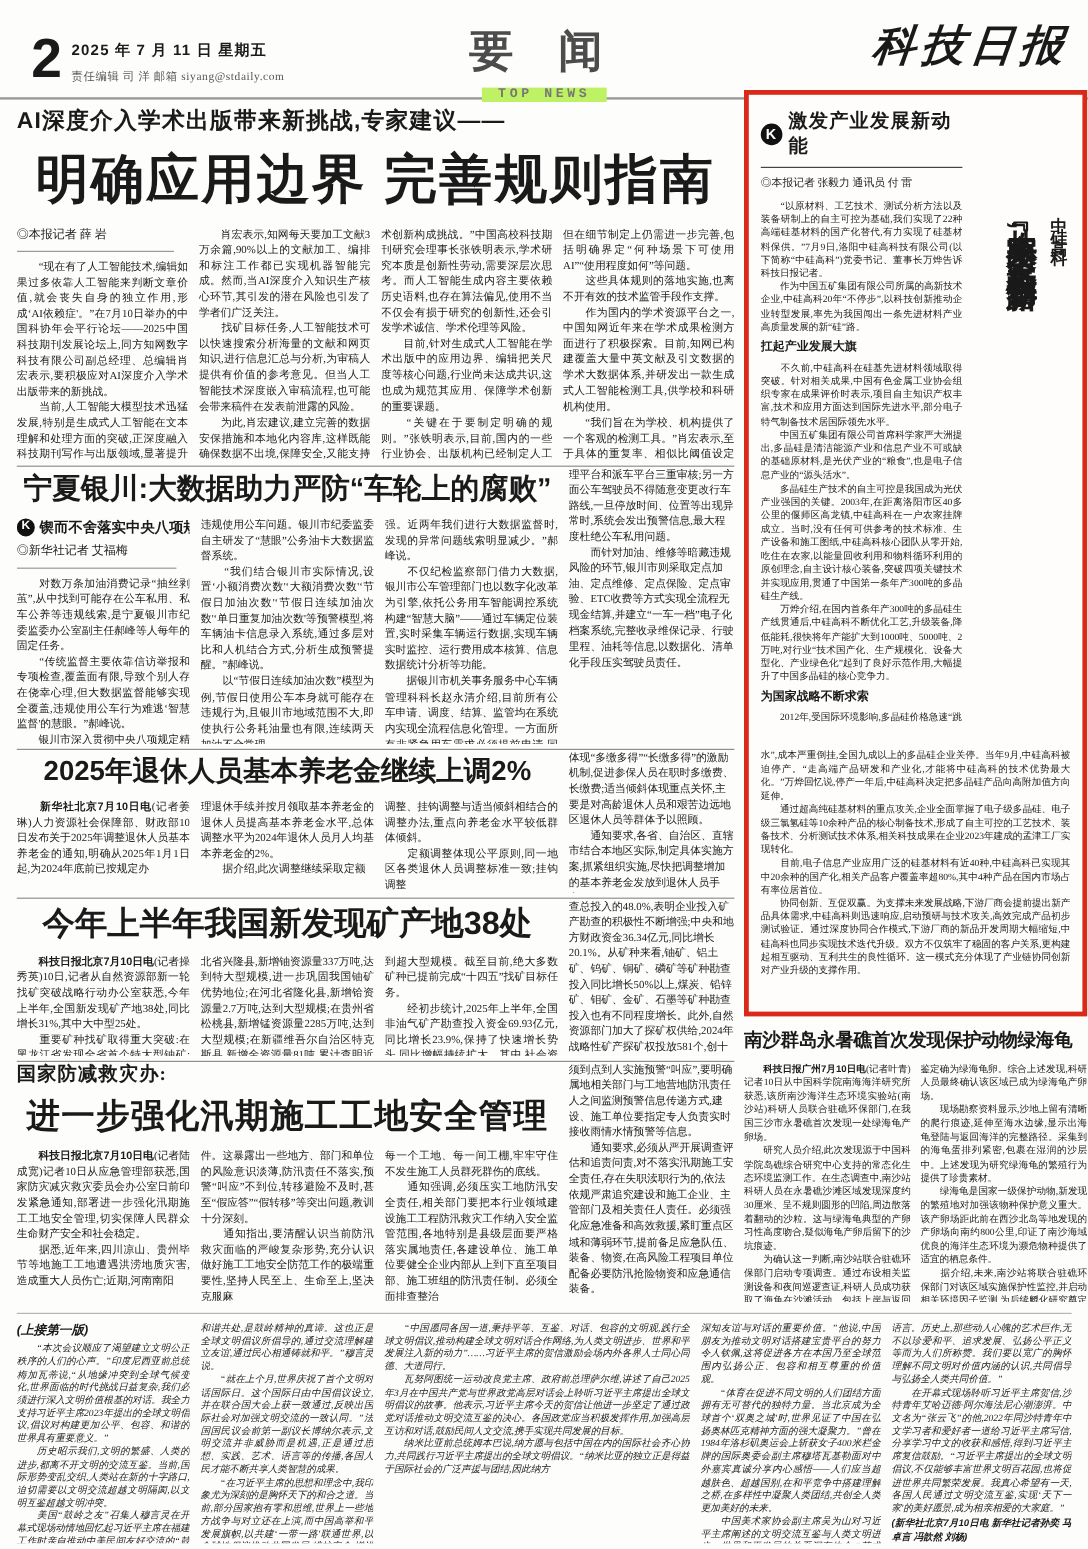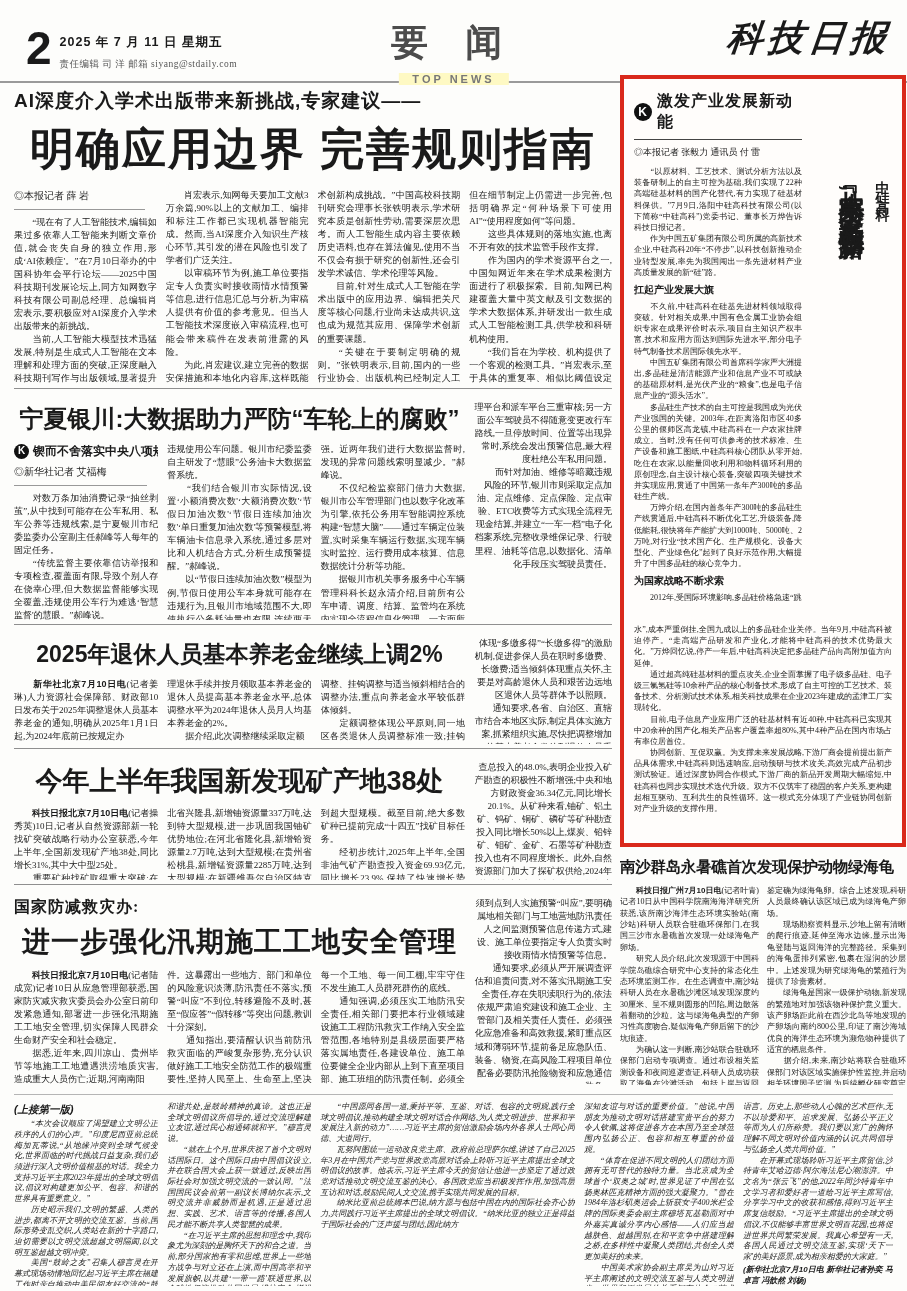--- a/index.html
+++ b/index.html
@@ -12,39 +12,39 @@
   
   .hdr-left { position:absolute; top:28px; left:26px; display:flex; gap:8px; }
   .pageno { font-family:"Liberation Sans",sans-serif; font-size:46px; font-weight:900; line-height:0.9; }
   .hdr-meta { padding-top:6px; }
   .hdr-date { font-family:"Liberation Sans",sans-serif; font-size:12.5px; font-weight:bold; letter-spacing:1px; }
   .hdr-editor { margin-top:7px; font-size:9.5px; color:#555; letter-spacing:0.5px; }
   .section-block { position:absolute; top:18px; left:0; width:100%; text-align:center; }
   .section-title { font-family:Liberation Serif, serif; font-size:37px; font-weight:900; color:#4c4c4c; letter-spacing:14px; }
   .topnews-rule { position:absolute; top:81px; left:0; width:100%; border-top:2px solid #9a9a9a; }
   .topnews { position:absolute; top:73px; left:50%; transform:translateX(-50%);
-    background:#fef9c3; padding:0 14px; font-family:Liberation Sans, sans-serif;
+    background:#bef264; padding:0 14px; font-family:Liberation Mono, monospace;
     font-size:11px; font-weight:bold; color:#777; letter-spacing:3px; }
   .masthead { position:absolute; top:14px; right:16px; font-family:"DejaVu Serif",serif;
     font-style:italic; font-weight:900; font-size:36px; letter-spacing:5px; transform:skewX(-6deg); }
   
   .left-region { position:absolute; left:14px; top:88px; width:598px; height:996px; }
   .left-art { position:absolute; left:0; width:598px; overflow:hidden; }
-  .sep { border-top:1px solid #8f8f8f; padding-top:12px; }
+  .sep { border-top:1px solid #8f8f8f; padding-top:0; }
   
   .kicker { font-family:"Liberation Sans",sans-serif; font-weight:bold; font-size:19px; letter-spacing:1px; }
   h1.main-head { font-family:"Liberation Sans",sans-serif; font-size:44px; font-weight:900; text-align:center; letter-spacing:2px; margin:6px 0 10px; white-space:nowrap; }
   h2.art-head { font-family:"Liberation Sans",sans-serif; font-weight:900; text-align:center; white-space:nowrap; margin:2px 0 8px; }
   .byline { font-size:10px; color:#222; padding-bottom:5px; border-bottom:1px solid #999; margin-bottom:6px; width:92%; }
   .cols { display:flex; gap:9px; }
   .col { flex:1; font-size:9px; line-height:1.45; text-align:justify; overflow:hidden; }
   .col p, .rb p, .bcol p { margin:0; text-align:justify; }
   .art-body { display:flex; gap:9px; }
   .art-main { width:451px; }
-  .side-col { width:138px; font-size:9px; line-height:1.45; overflow:hidden;text-align:right; }
+  .side-col { width:138px; font-size:9px; line-height:1.45; overflow:hidden; }
   .tagline { display:flex; align-items:center; gap:4px; font-family:"Liberation Sans",sans-serif; font-weight:bold; font-size:12px; white-space:nowrap; margin-bottom:5px; }
   .klogo { display:inline-flex; align-items:center; justify-content:center; width:15px; height:15px; border-radius:50%; background:#111; color:#fff; font-family:"Liberation Sans",sans-serif; font-size:10px; font-weight:900; flex:0 0 auto; }
   .dateline { font-weight:bold; font-family:"Liberation Sans",sans-serif; }
   
   .right-region { position:absolute; left:620px; top:75px; width:286px; height:1010px; }
   .redbox { position:absolute; top:0; left:0; width:286px; height:772px; border:4px solid #d9291b; background:#fffdfb; padding:12px 10px 8px; overflow:hidden; }
   .rb-tagline { display:flex; align-items:center; gap:5px; font-family:"Liberation Sans",sans-serif; font-weight:900; font-size:16px; letter-spacing:1px; padding-bottom:6px; border-bottom:1px solid #444; width:168px; }
   .rb-tagline .klogo { width:18px; height:18px; font-size:12px; }
   .rb-byline { font-size:9px; margin:6px 0 7px; width:168px; }
   .rb-top { display:flex; height:452px; overflow:hidden; }
@@ -93,21 +93,21 @@
       <div class="cols">
         <div class="col">
           <div class="byline">◎本报记者 薛 岩</div>
           <div>
               <p>　　“现在有了人工智能技术,编辑如果过多依靠人工智能来判断文章价值,就会丧失自身的独立作用,形成‘AI依赖症'。”在7月10日举办的中国科协年会平行论坛——2025中国科技期刊发展论坛上,同方知网数字科技有限公司副总经理、总编辑肖宏表示,要积极应对AI深度介入学术出版带来的新挑战。</p>
               <p>　　当前,人工智能大模型技术迅猛发展,特别是生成式人工智能在文本理解和处理方面的突破,正深度融入科技期刊写作与出版领域,显著提升学术出版服务效能。</p>
             </div>
         </div>
         <div class="col">
             <p>　　肖宏表示,知网每天要加工文献3万余篇,90%以上的文献加工、编排和标注工作都已实现机器智能完成。然而,当AI深度介入知识生产核心环节,其引发的潜在风险也引发了学者们广泛关注。</p>
-            <p>　　以审稿环节为例,施工单位要指定专人负责实时接收雨情水情预警等信息,进行信息汇总与分析,为审稿人提供有价值的参考意见。但当人工智能技术深度嵌入审稿流程,也可能会带来稿件在发表前泄露的风险。</p>
+            <p>　　找矿目标任务,人工智能技术可以快速搜索分析海量的文献和网页知识,进行信息汇总与分析,为审稿人提供有价值的参考意见。但当人工智能技术深度嵌入审稿流程,也可能会带来稿件在发表前泄露的风险。</p>
             <p>　　为此,肖宏建议,建立完善的数据安保措施和本地化内容库,这样既能确保数据不出境,保障安全,又能支持外部专家调用数据进行审稿。</p>
           </div>
         <div class="col">
             <p>术创新构成挑战。”中国高校科技期刊研究会理事长张铁明表示,学术研究本质是创新性劳动,需要深层次思考。而人工智能生成内容主要依赖历史语料,也存在算法偏见,使用不当不仅会有损于研究的创新性,还会引发学术诚信、学术伦理等风险。</p>
             <p>　　目前,针对生成式人工智能在学术出版中的应用边界、编辑把关尺度等核心问题,行业尚未达成共识,这也成为规范其应用、保障学术创新的重要课题。</p>
             <p>　　“关键在于要制定明确的规则。”张铁明表示,目前,国内的一些行业协会、出版机构已经制定人工智能应用于学术出版的相关指南、规则,包括《学术出版中的AIGC使用边界指南2.0》等,</p>
           </div>
         <div class="col">
             <p>但在细节制定上仍需进一步完善,包括明确界定“何种场景下可使用AI”“使用程度如何”等问题。</p>
             <p>　　这些具体规则的落地实施,也离不开有效的技术监管手段作支撑。</p>

